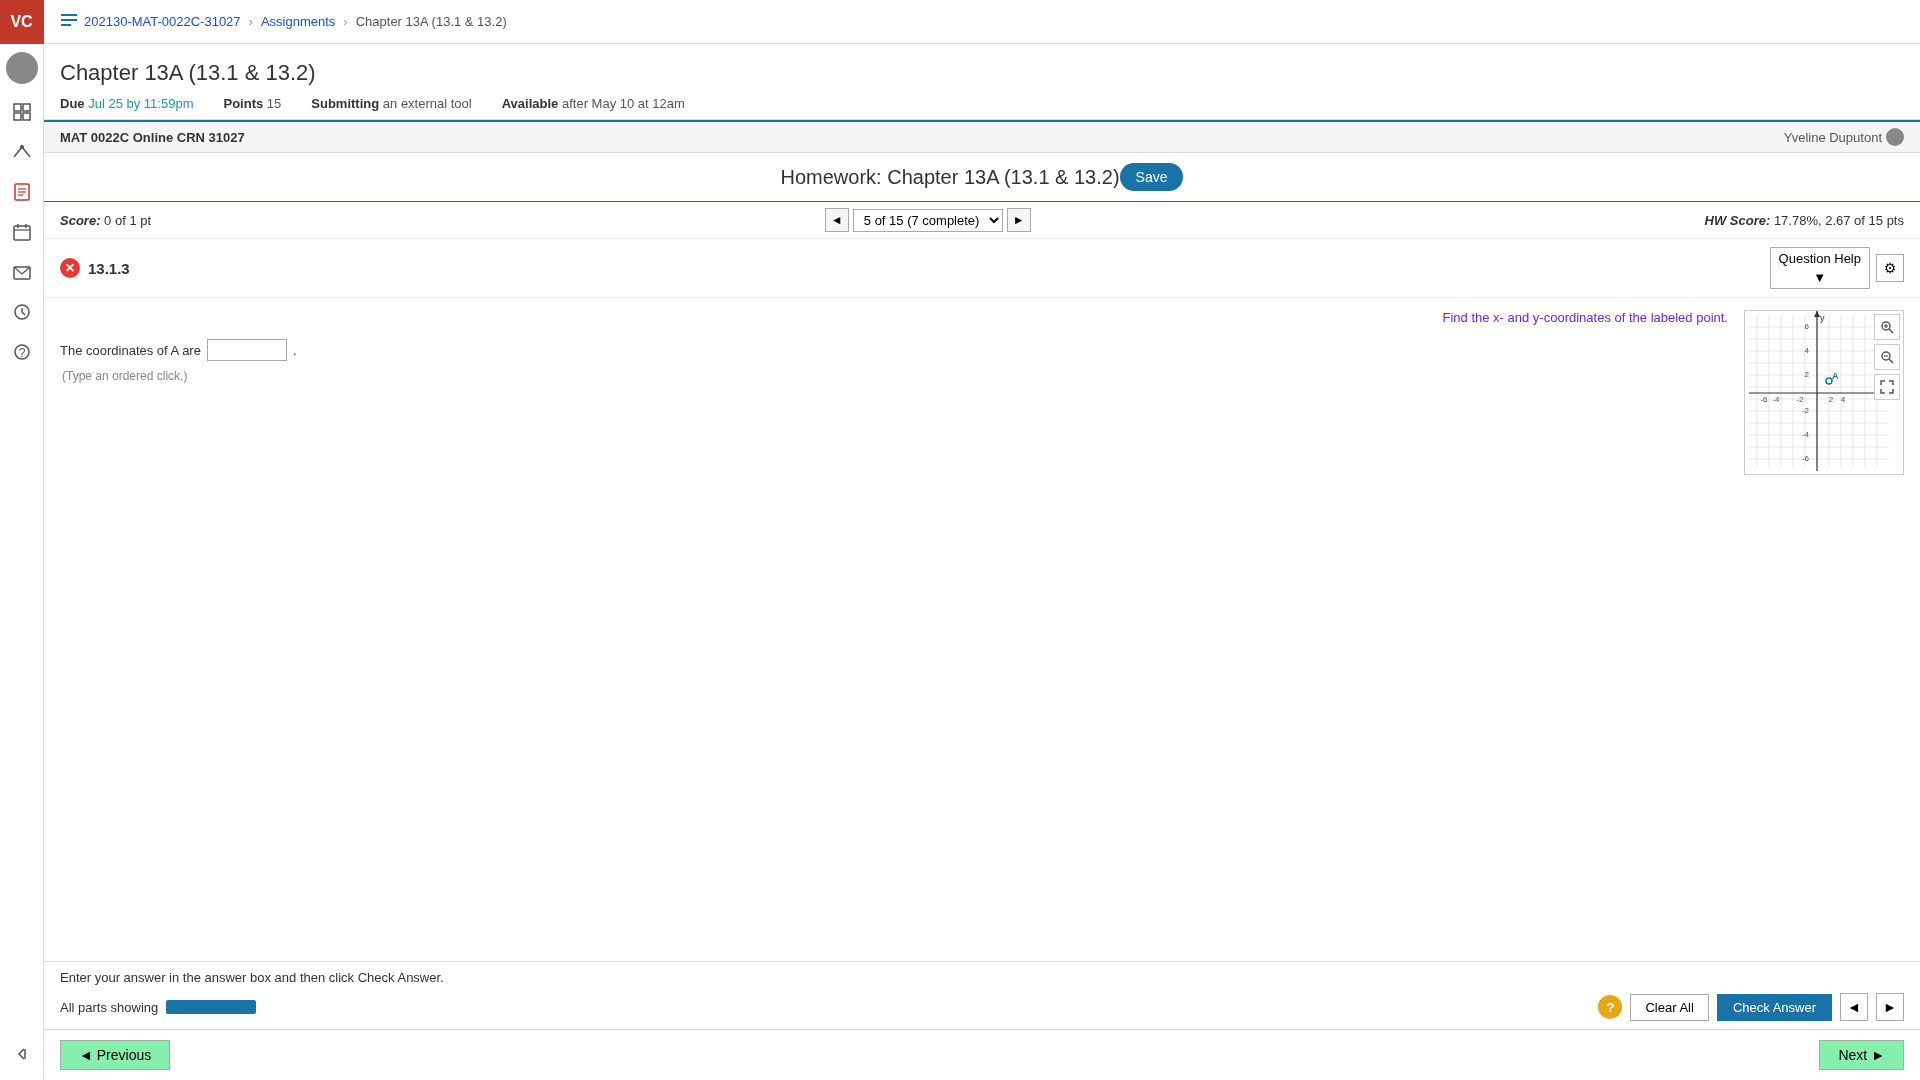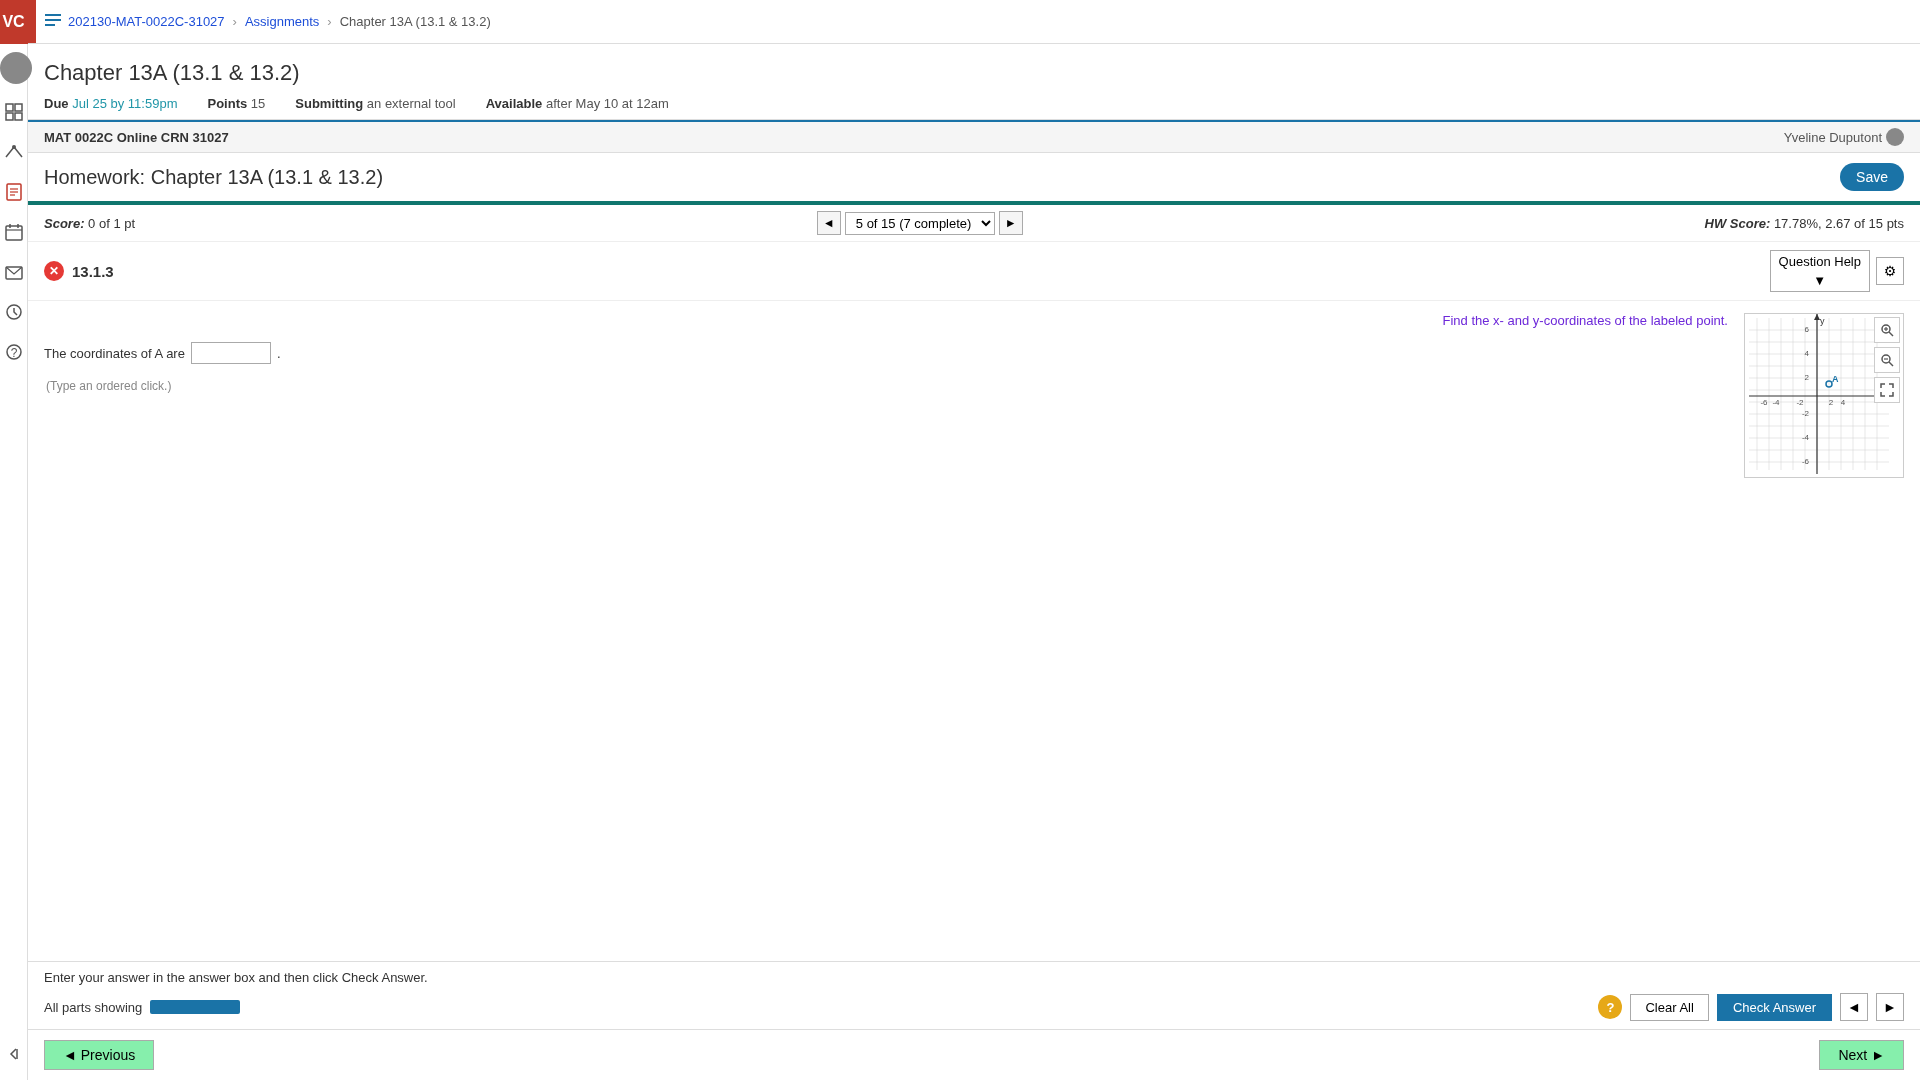--- a/index.html
+++ b/index.html
@@ -1,20 +1,20 @@
 <!DOCTYPE html>
 <html><head>
   <meta charset="utf-8">
   <style>
     * { box-sizing: border-box; margin: 0; padding: 0; }
     body { font-family: Arial, sans-serif; font-size: 14px; color: #333; background: #fff; display: flex; height: 1080px; overflow: hidden; }
 
     
     .sidebar {
-      width: 28px;
+      width: 44px;
       background: #fff;
       border-right: 1px solid #ddd;
       display: flex;
       flex-direction: column;
       align-items: center;
       padding-top: 0;
       flex-shrink: 0;
     }
     .sidebar-logo {
       width: 44px;
@@ -141,23 +141,23 @@
     .hw-content {
       flex: 1;
       display: flex;
       flex-direction: column;
       overflow: hidden;
     }
 
     .hw-title-bar {
       display: flex;
       align-items: center;
-      justify-content: space-between;
+      justify-content: center;
       padding: 10px 16px;
-      border-bottom: 4px solid #0f766e;
+      border-bottom: 1px solid #0f766e;
       flex-shrink: 0;
     }
     .hw-title {
       font-size: 20px;
       font-weight: normal;
       color: #333;
     }
     .save-btn {
       background: #1a73a7;
       color: #fff;
@@ -278,21 +278,21 @@
       color: #6d28d9;
       margin-bottom: 14px;
       text-align: right;
     }
     .question-prompt {
       font-size: 13px;
       color: #333;
       display: flex;
       align-items: center;
       gap: 6px;
-      margin-bottom: 15px;
+      margin-bottom: 8px;
     }
     .answer-input {
       border: 1px solid #aaa;
       width: 80px;
       height: 22px;
       padding: 2px 4px;
       font-size: 13px;
     }
     .question-hint {
       font-size: 12px;

